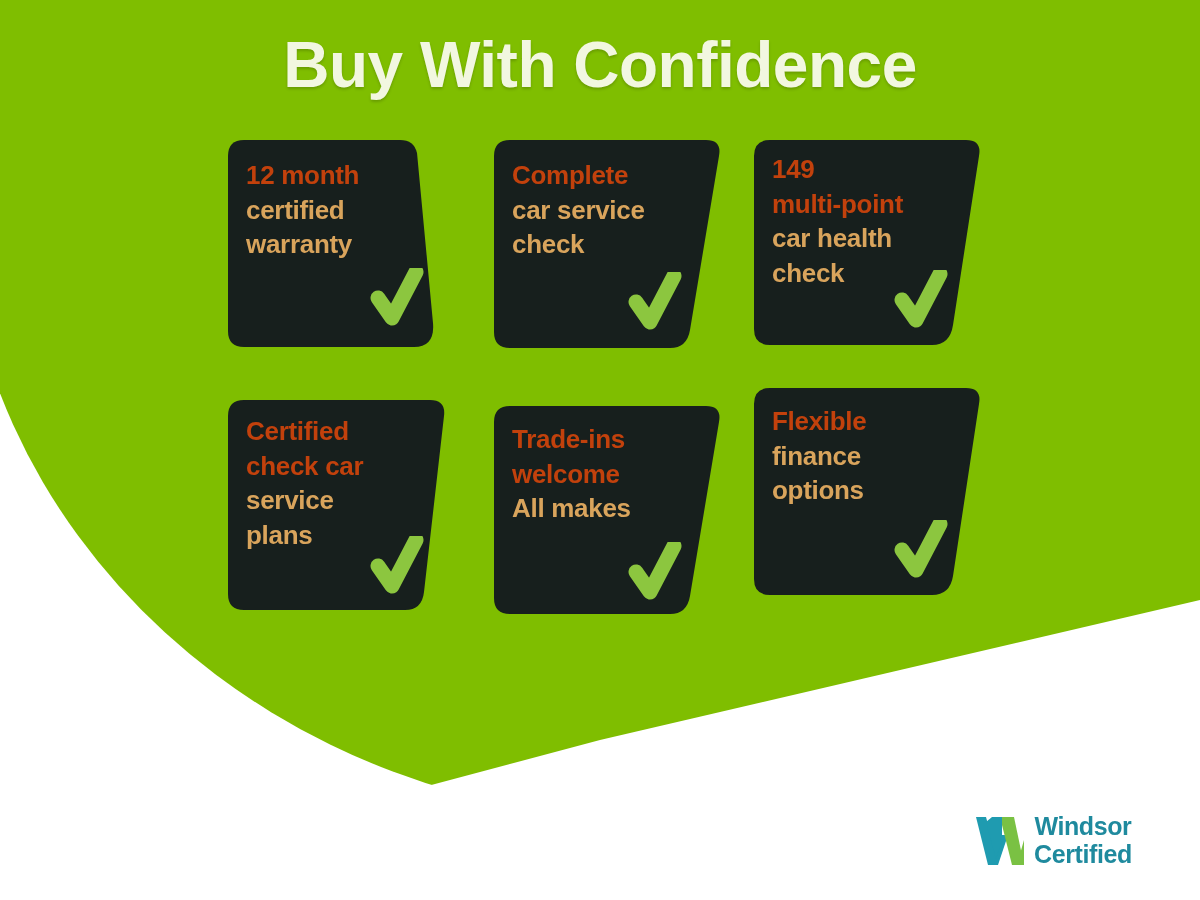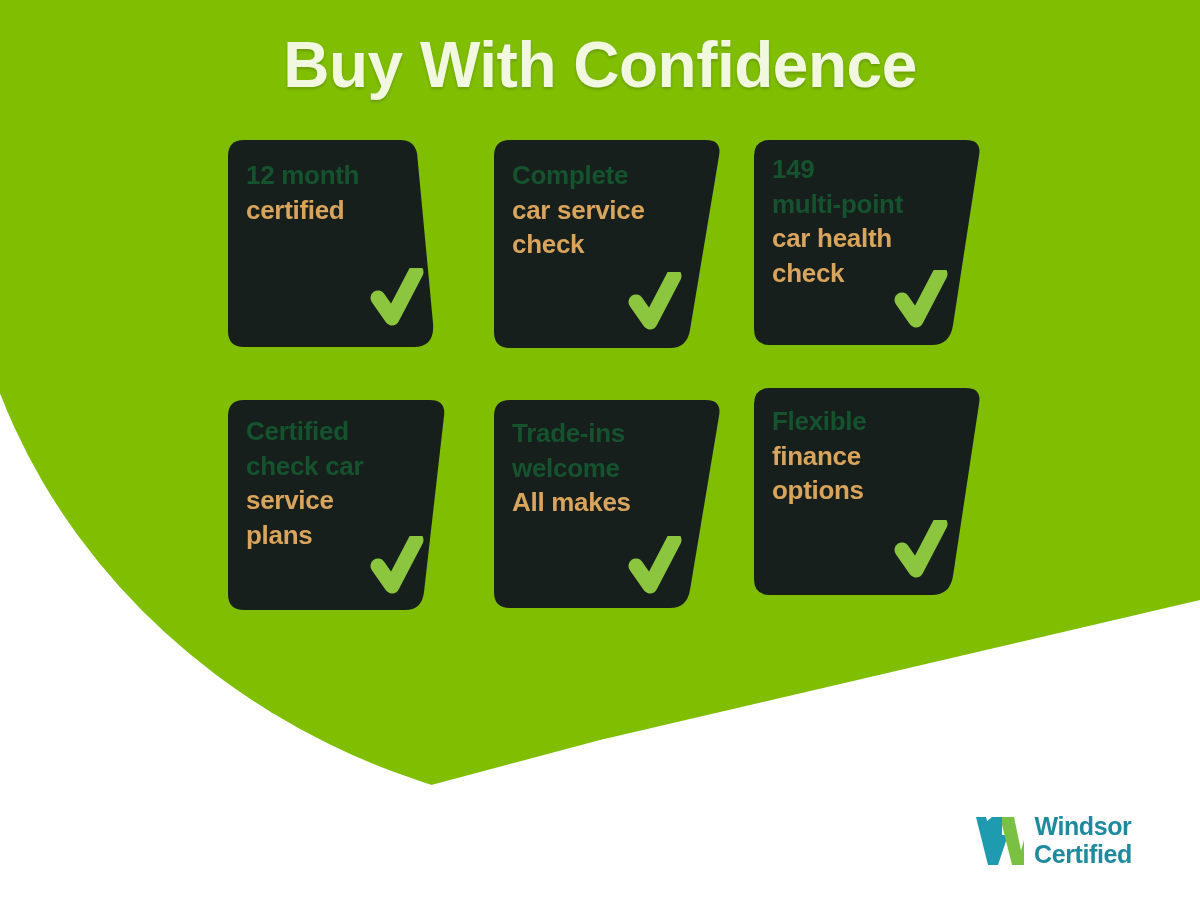--- a/index.html
+++ b/index.html
@@ -77,21 +77,21 @@
     width: 180px;
   }
   .card-line {
     display: block;
     font-size: 26px;
     font-weight: bold;
     line-height: 1.33;
     letter-spacing: -0.3px;
     white-space: nowrap;
   }
-  .line-white { color: #14532d; }
+  .line-white { color: #c2410c; }
   .line-tan   { color: #d9a45c; }
 
   .check {
     position: absolute;
     width: 54px;
     height: 62px;
   }
 
   
   #logo {
@@ -130,20 +130,21 @@
 
   <div id="card-grid">
 
     <div class="card" style="left:0px; top:0px;">
       <svg class="card-shape" viewBox="0 0 228 210">
         <path d="M16,0 H172 Q186,0 189,13 L205,183 Q207,207 186,207 H16 Q0,207 0,191 V16 Q0,0 16,0 Z" fill="#171f1d"></path>
       </svg>
       <div class="card-body">
         <span class="card-line line-white">12 month</span>
         <span class="card-line line-tan">certified</span>
+        <span class="card-line line-tan">warranty</span>
       </div>
       <svg class="check" style="left:142px; top:128px;" viewBox="0 0 54 62">
         <path d="M8,30 L22,50 L46,4" stroke="#8cc63f" stroke-width="15" stroke-linecap="round" stroke-linejoin="round" fill="none"></path>
       </svg>
     </div>
 
     <div class="card" style="left:266px; top:0px;">
       <svg class="card-shape" viewBox="0 0 228 210">
         <path d="M16,0 H212 Q228,0 225,16 L196,190 Q193,208 176,208 H16 Q0,208 0,192 V16 Q0,0 16,0 Z" fill="#171f1d"></path>
       </svg>
@@ -180,21 +181,21 @@
         <span class="card-line line-white">Certified</span>
         <span class="card-line line-white">check car</span>
         <span class="card-line line-tan">service</span>
         <span class="card-line line-tan">plans</span>
       </div>
       <svg class="check" style="left:142px; top:136px;" viewBox="0 0 54 62">
         <path d="M8,30 L22,50 L46,4" stroke="#8cc63f" stroke-width="15" stroke-linecap="round" stroke-linejoin="round" fill="none"></path>
       </svg>
     </div>
 
-    <div class="card" style="left:266px; top:260px;">
+    <div class="card" style="left:266px; top:266px;">
       <svg class="card-shape" viewBox="0 0 228 210">
         <path d="M16,0 H212 Q228,0 225,16 L196,190 Q193,208 176,208 H16 Q0,208 0,192 V16 Q0,0 16,0 Z" fill="#171f1d"></path>
       </svg>
       <div class="card-body" style="top:16px;">
         <span class="card-line line-white">Trade-ins</span>
         <span class="card-line line-white">welcome</span>
         <span class="card-line line-tan">All makes</span>
       </div>
       <svg class="check" style="left:134px; top:136px;" viewBox="0 0 54 62">
         <path d="M8,30 L22,50 L46,4" stroke="#8cc63f" stroke-width="15" stroke-linecap="round" stroke-linejoin="round" fill="none"></path>

